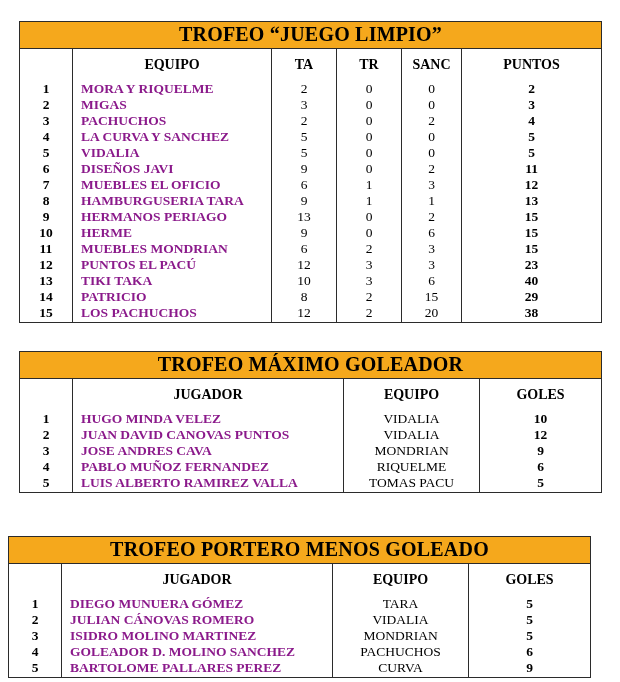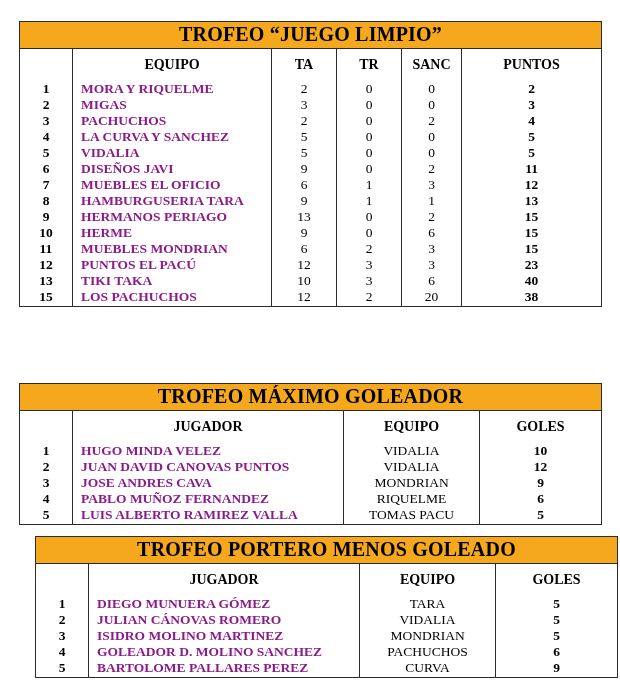--- a/index.html
+++ b/index.html
@@ -95,28 +95,28 @@
   
   #table-juego-limpio { left: 19px; top: 21px; width: 582px; }
   #table-juego-limpio col.c-rank   { width: 53px; }
   #table-juego-limpio col.c-equipo { width: 199px; }
   #table-juego-limpio col.c-ta     { width: 65px; }
   #table-juego-limpio col.c-tr     { width: 65px; }
   #table-juego-limpio col.c-sanc   { width: 60px; }
   #table-juego-limpio col.c-pts    { width: 140px; }
 
   
-  #table-maximo-goleador { left: 19px; top: 383px; width: 582px; }
+  #table-maximo-goleador { left: 19px; top: 351px; width: 582px; }
   #table-maximo-goleador col.c-rank   { width: 53px; }
   #table-maximo-goleador col.c-jug    { width: 271px; }
   #table-maximo-goleador col.c-equipo { width: 136px; }
   #table-maximo-goleador col.c-goles  { width: 122px; }
 
   
-  #table-portero-menos-goleado { left: 35px; top: 536px; width: 582px; font-family: Liberation Serif, serif; }
+  #table-portero-menos-goleado { left: 8px; top: 536px; width: 582px; font-family: Liberation Serif, serif; }
   #table-portero-menos-goleado col.c-rank   { width: 53px; }
   #table-portero-menos-goleado col.c-jug    { width: 271px; }
   #table-portero-menos-goleado col.c-equipo { width: 136px; }
   #table-portero-menos-goleado col.c-goles  { width: 122px; }
 
   .data-row:last-child td { padding-bottom: 1px; }
 </style>
 </head>
 <body>
 
@@ -242,20 +242,28 @@
       </tr>
       <tr class="data-row">
         <td class="rank">13</td>
         <td class="name">TIKI TAKA</td>
         <td class="num">10</td>
         <td class="num">3</td>
         <td class="num">6</td>
         <td class="num bold last">40</td>
       </tr>
       <tr class="data-row">
+        <td class="rank">14</td>
+        <td class="name">PATRICIO</td>
+        <td class="num">8</td>
+        <td class="num">2</td>
+        <td class="num">15</td>
+        <td class="num bold last">29</td>
+      </tr>
+      <tr class="data-row">
         <td class="rank">15</td>
         <td class="name">LOS PACHUCHOS</td>
         <td class="num">12</td>
         <td class="num">2</td>
         <td class="num">20</td>
         <td class="num bold last">38</td>
       </tr>
     </tbody>
   </table>
 

